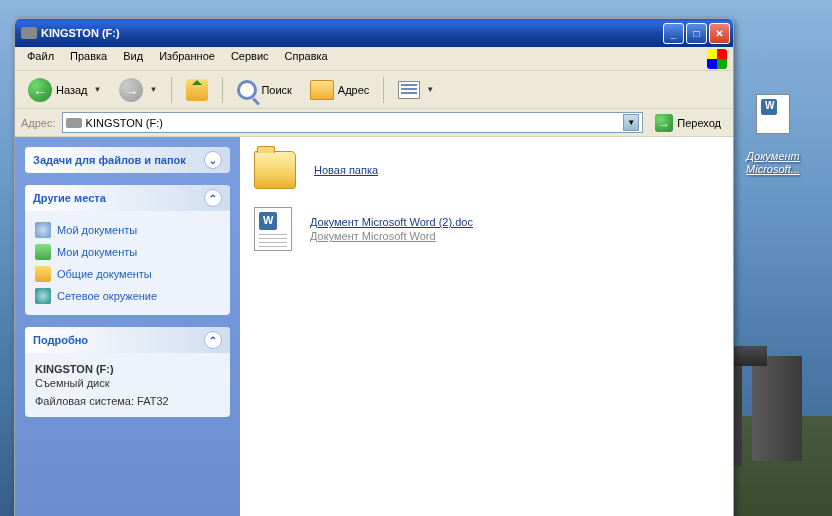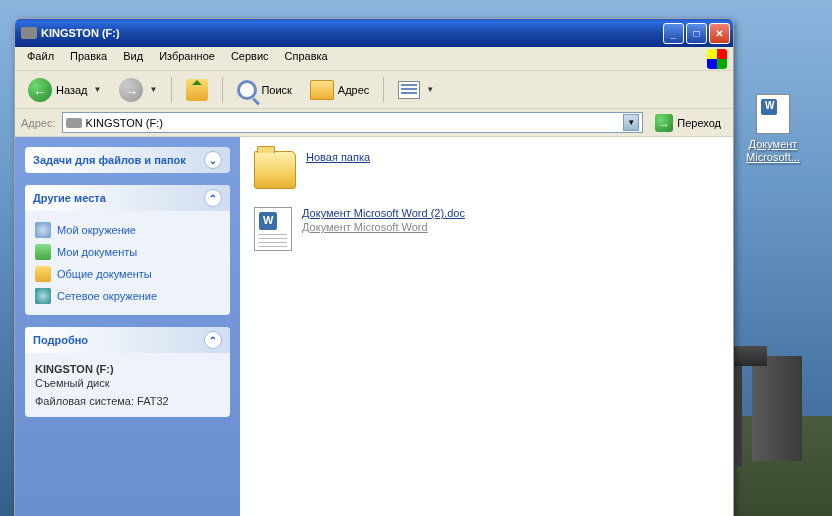--- a/index.html
+++ b/index.html
@@ -10,21 +10,21 @@
 .stone { position:absolute; background:linear-gradient(to right,#5a5a5a,#3a3a3a); }
 .s1 { right:140px; bottom:60px; width:40px; height:100px; }
 .s2 { right:90px; bottom:50px; width:45px; height:110px; }
 .s3 { right:30px; bottom:55px; width:50px; height:105px; }
 .s4 { right:65px; bottom:150px; width:95px; height:20px; background:linear-gradient(to bottom,#4a4a4a,#2a2a2a); }
 
 .desktop-icon { position:absolute; top:94px; right:24px; width:70px; text-align:center; cursor:pointer; }
 .desktop-icon .di-img { width:34px; height:40px; margin:0 auto; background:#fff; border:1px solid #888; position:relative; }
 .desktop-icon .di-img::before { content:""; position:absolute; top:4px; left:4px; width:16px; height:16px; background:#3a6ea5; border-radius:2px; }
 .desktop-icon .di-img::after { content:"W"; position:absolute; top:5px; left:8px; color:#fff; font-weight:bold; font-size:10px; }
-.desktop-icon .di-label { color:#fff; text-shadow:1px 1px 2px rgba(0,0,0,.6); margin-top:4px; text-decoration:underline; line-height:13px; }
+.desktop-icon .di-label { color:#fff; text-shadow:1px 1px 2px rgba(0,0,0,.6); margin-top:16px; text-decoration:underline; line-height:13px;font-style:italic; }
 
 .window { position:absolute; top:18px; left:14px; width:720px; height:508px; background:#ece9d8; border:1px solid #a3a3a3; border-radius:6px 6px 0 0; box-shadow:2px 2px 6px rgba(0,0,0,.4); display:flex; flex-direction:column; overflow:hidden; }
 
 .titlebar { height:28px; background:linear-gradient(to bottom,#1f57c2 0%,#2a6be0 10%,#1a48a8 50%,#0a2f8a 100%); display:flex; align-items:center; padding:0 3px 0 6px; color:#fff; font-weight:bold; font-size:13px; }
 .titlebar .tb-icon { width:16px; height:12px; background:#888; margin-right:4px; border-radius:2px; }
 .titlebar .spacer { flex:1; }
 .tb-btn { width:21px; height:21px; border:1px solid #fff; border-radius:3px; margin-left:2px; display:flex; align-items:center; justify-content:center; font-family:Arial; font-size:10px; font-weight:bold; cursor:pointer; }
 .tb-min,.tb-max { background:linear-gradient(to bottom,#5a8de8,#1a48a8); color:#fff; }
 .tb-close { background:linear-gradient(to bottom,#f08070,#d04020); color:#fff; }
 
@@ -68,21 +68,21 @@
 .pl-ico { width:16px; height:16px; border-radius:2px; }
 .pl-comp { background:radial-gradient(#cde,#69c); }
 .pl-docs { background:linear-gradient(#8d8,#4a4); }
 .pl-shared { background:linear-gradient(#ffda6e,#e8aa2e); }
 .pl-net { background:radial-gradient(#add,#288); }
 .detail-body { padding:10px; color:#333; }
 .detail-body .d-title { font-weight:bold; margin-bottom:2px; }
 .detail-body .d-line { margin-top:6px; }
 
 .content { flex:1; padding:14px; overflow:auto; }
-.item { display:flex; align-items:flex-start; gap:10px; margin-bottom:18px; cursor:pointer; }
+.item { display:flex; align-items:center; gap:18px; margin-bottom:18px; cursor:pointer; }
 .item-ico { width:42px; height:38px; flex-shrink:0; }
 .ico-folder-big { background:linear-gradient(to bottom,#fff0b0 0%,#f5d060 60%,#e8b030 100%); border:1px solid #c89020; border-radius:2px 5px 3px 3px; position:relative; }
 .ico-folder-big::before { content:""; position:absolute; top:-6px; left:2px; width:16px; height:6px; background:#f5d878; border:1px solid #c89020; border-bottom:none; border-radius:2px 2px 0 0; }
 .ico-doc-big { background:#fff; border:1px solid #999; position:relative; width:38px; height:44px; }
 .ico-doc-big::before{content:"";position:absolute;top:4px;left:4px;width:18px;height:18px;background:#3a6ea5;border-radius:2px;}
 .ico-doc-big::after{content:"W";position:absolute;top:6px;left:8px;color:#fff;font-weight:bold;font-size:11px;}
 .ico-doc-big .lines{position:absolute;top:26px;left:4px;right:4px;height:14px;background:repeating-linear-gradient(to bottom,#bbb 0 1px,transparent 1px 4px);}
 .item-text .t1 { color:#1a3a8a; }
 .item-text .t2 { color:#888; text-decoration:underline; margin-top:2px; }
 </style>
@@ -181,21 +181,21 @@
 
       <div class="panel">
         <div class="panel-hdr">
           <span>Другие места</span>
           <div class="spacer"></div>
           <div class="chev">⌃</div>
         </div>
         <div class="panel-body">
           <div class="panel-link">
             <div class="pl-ico pl-comp"></div>
-            <span>Мой окружение</span>
+            <span>Мой документы</span>
           </div>
           <div class="panel-link">
             <div class="pl-ico pl-docs"></div>
             <span>Мои документы</span>
           </div>
           <div class="panel-link">
             <div class="pl-ico pl-shared"></div>
             <span>Общие документы</span>
           </div>
           <div class="panel-link">

